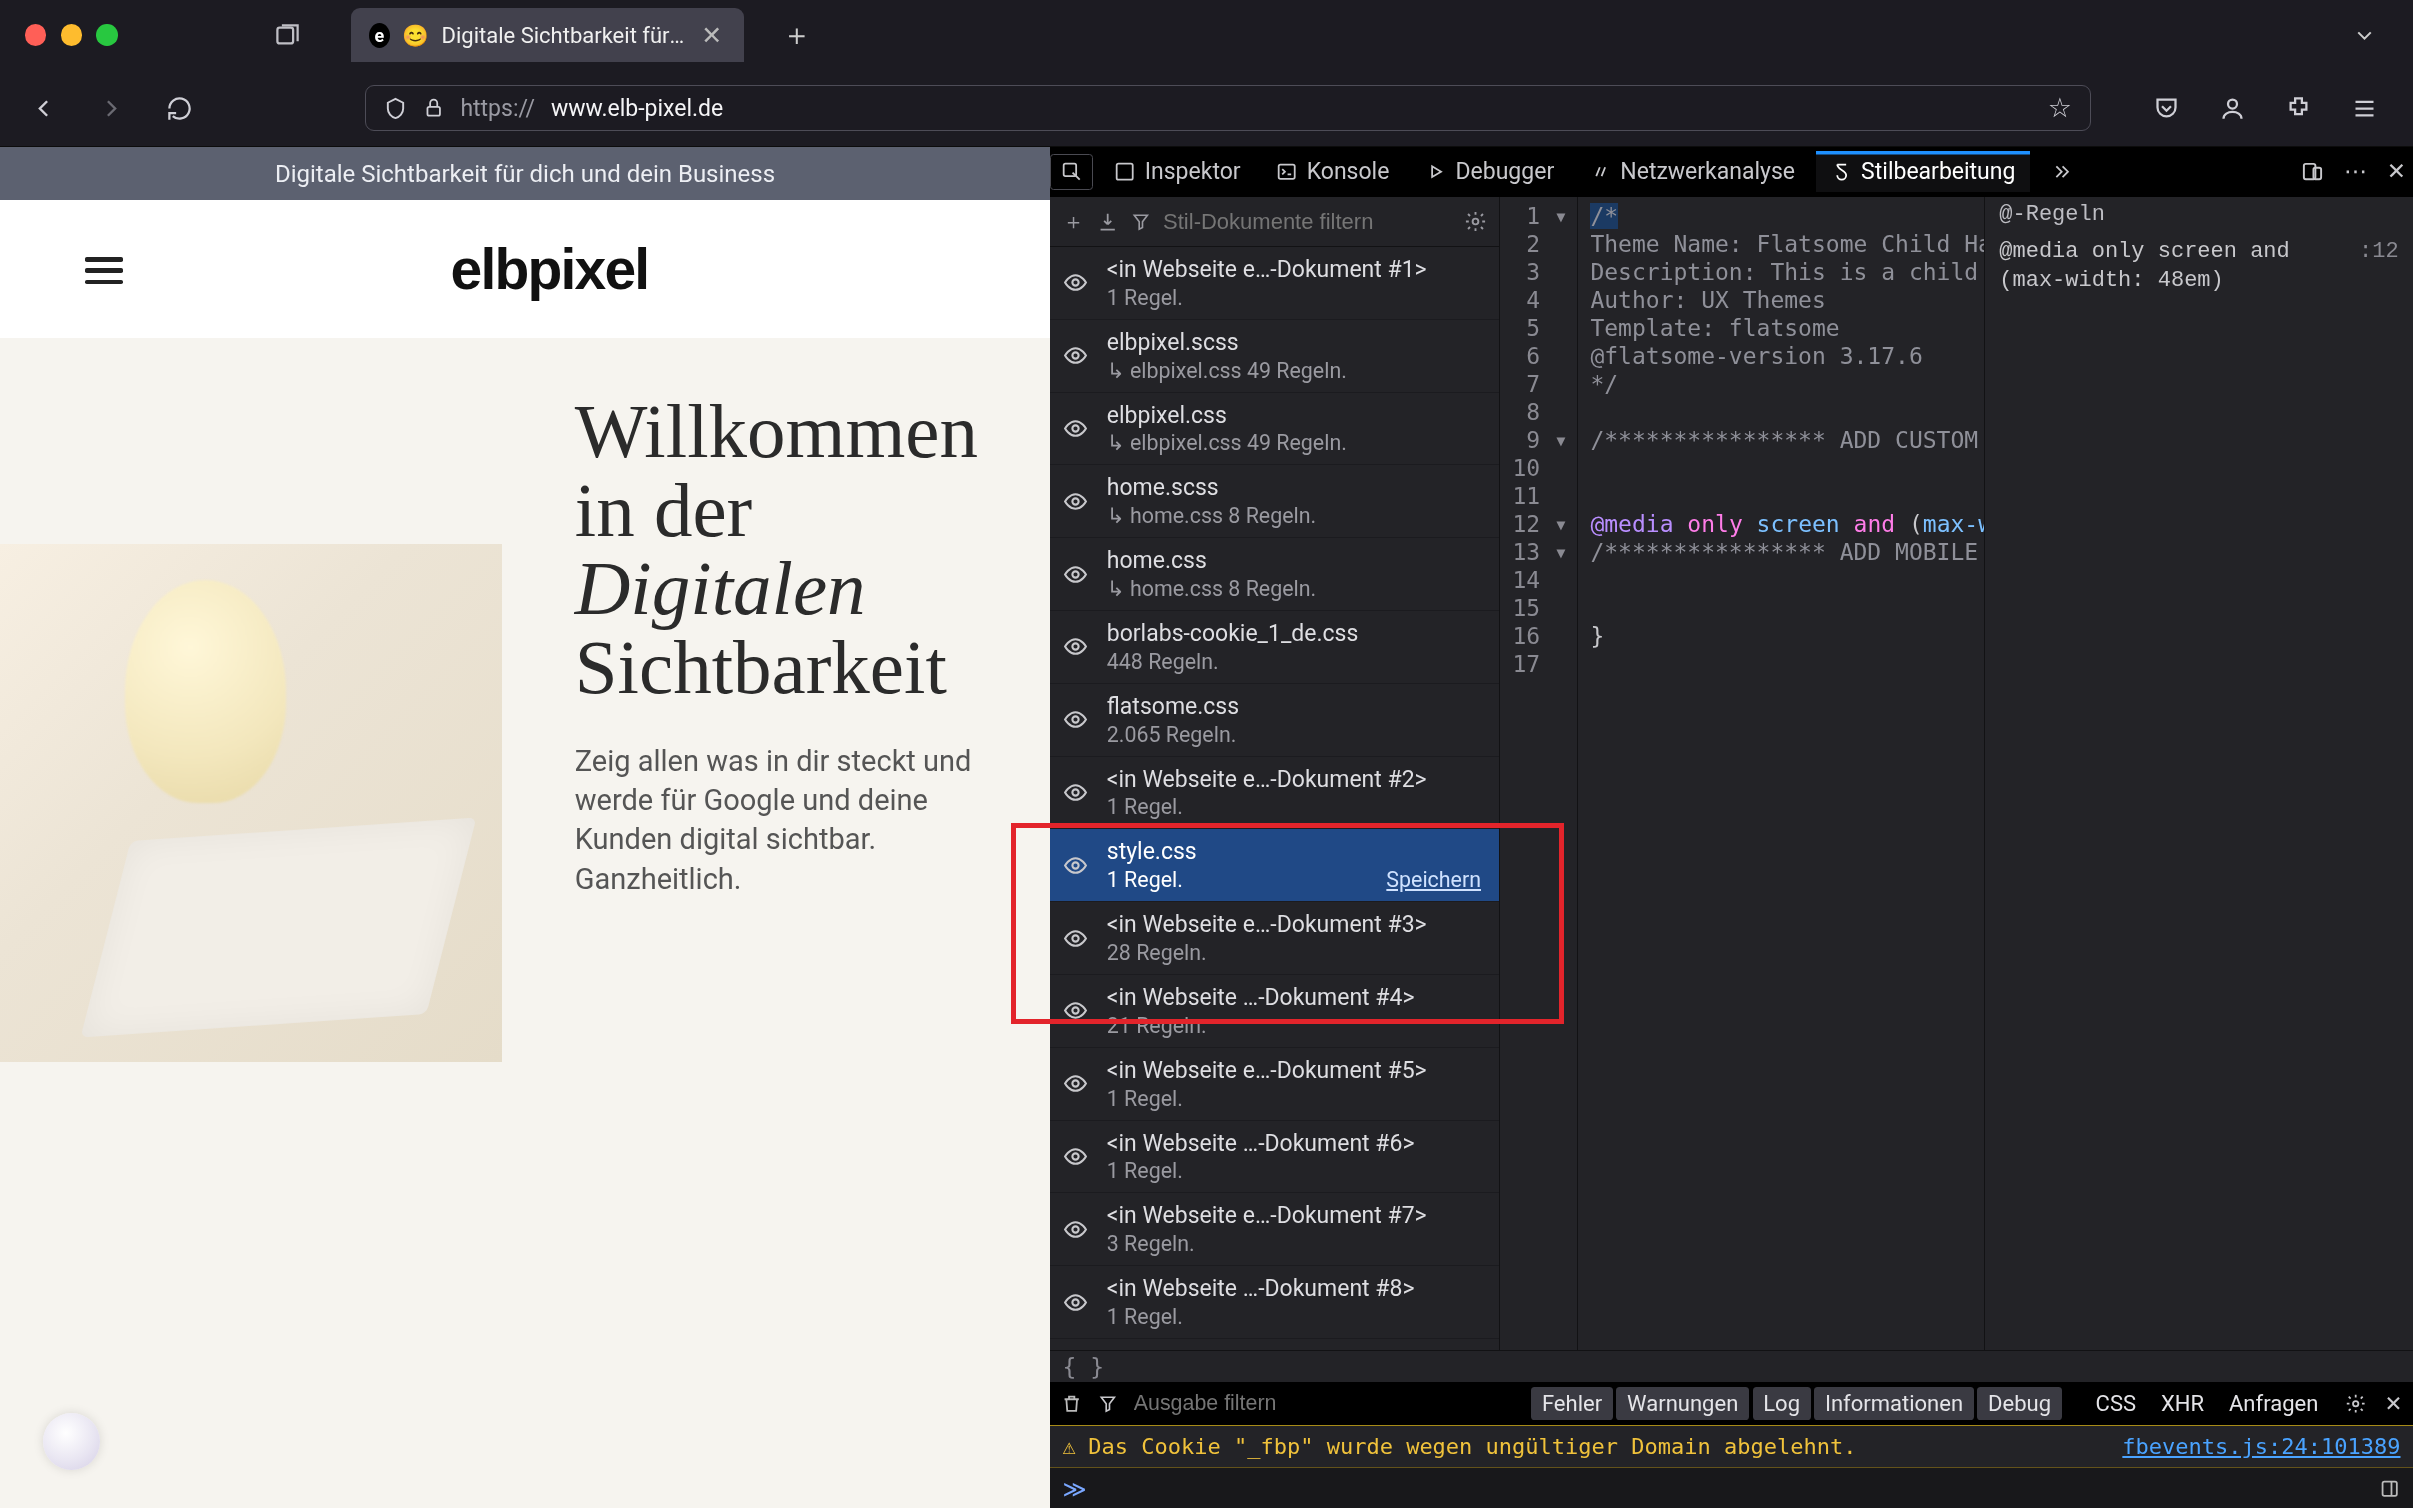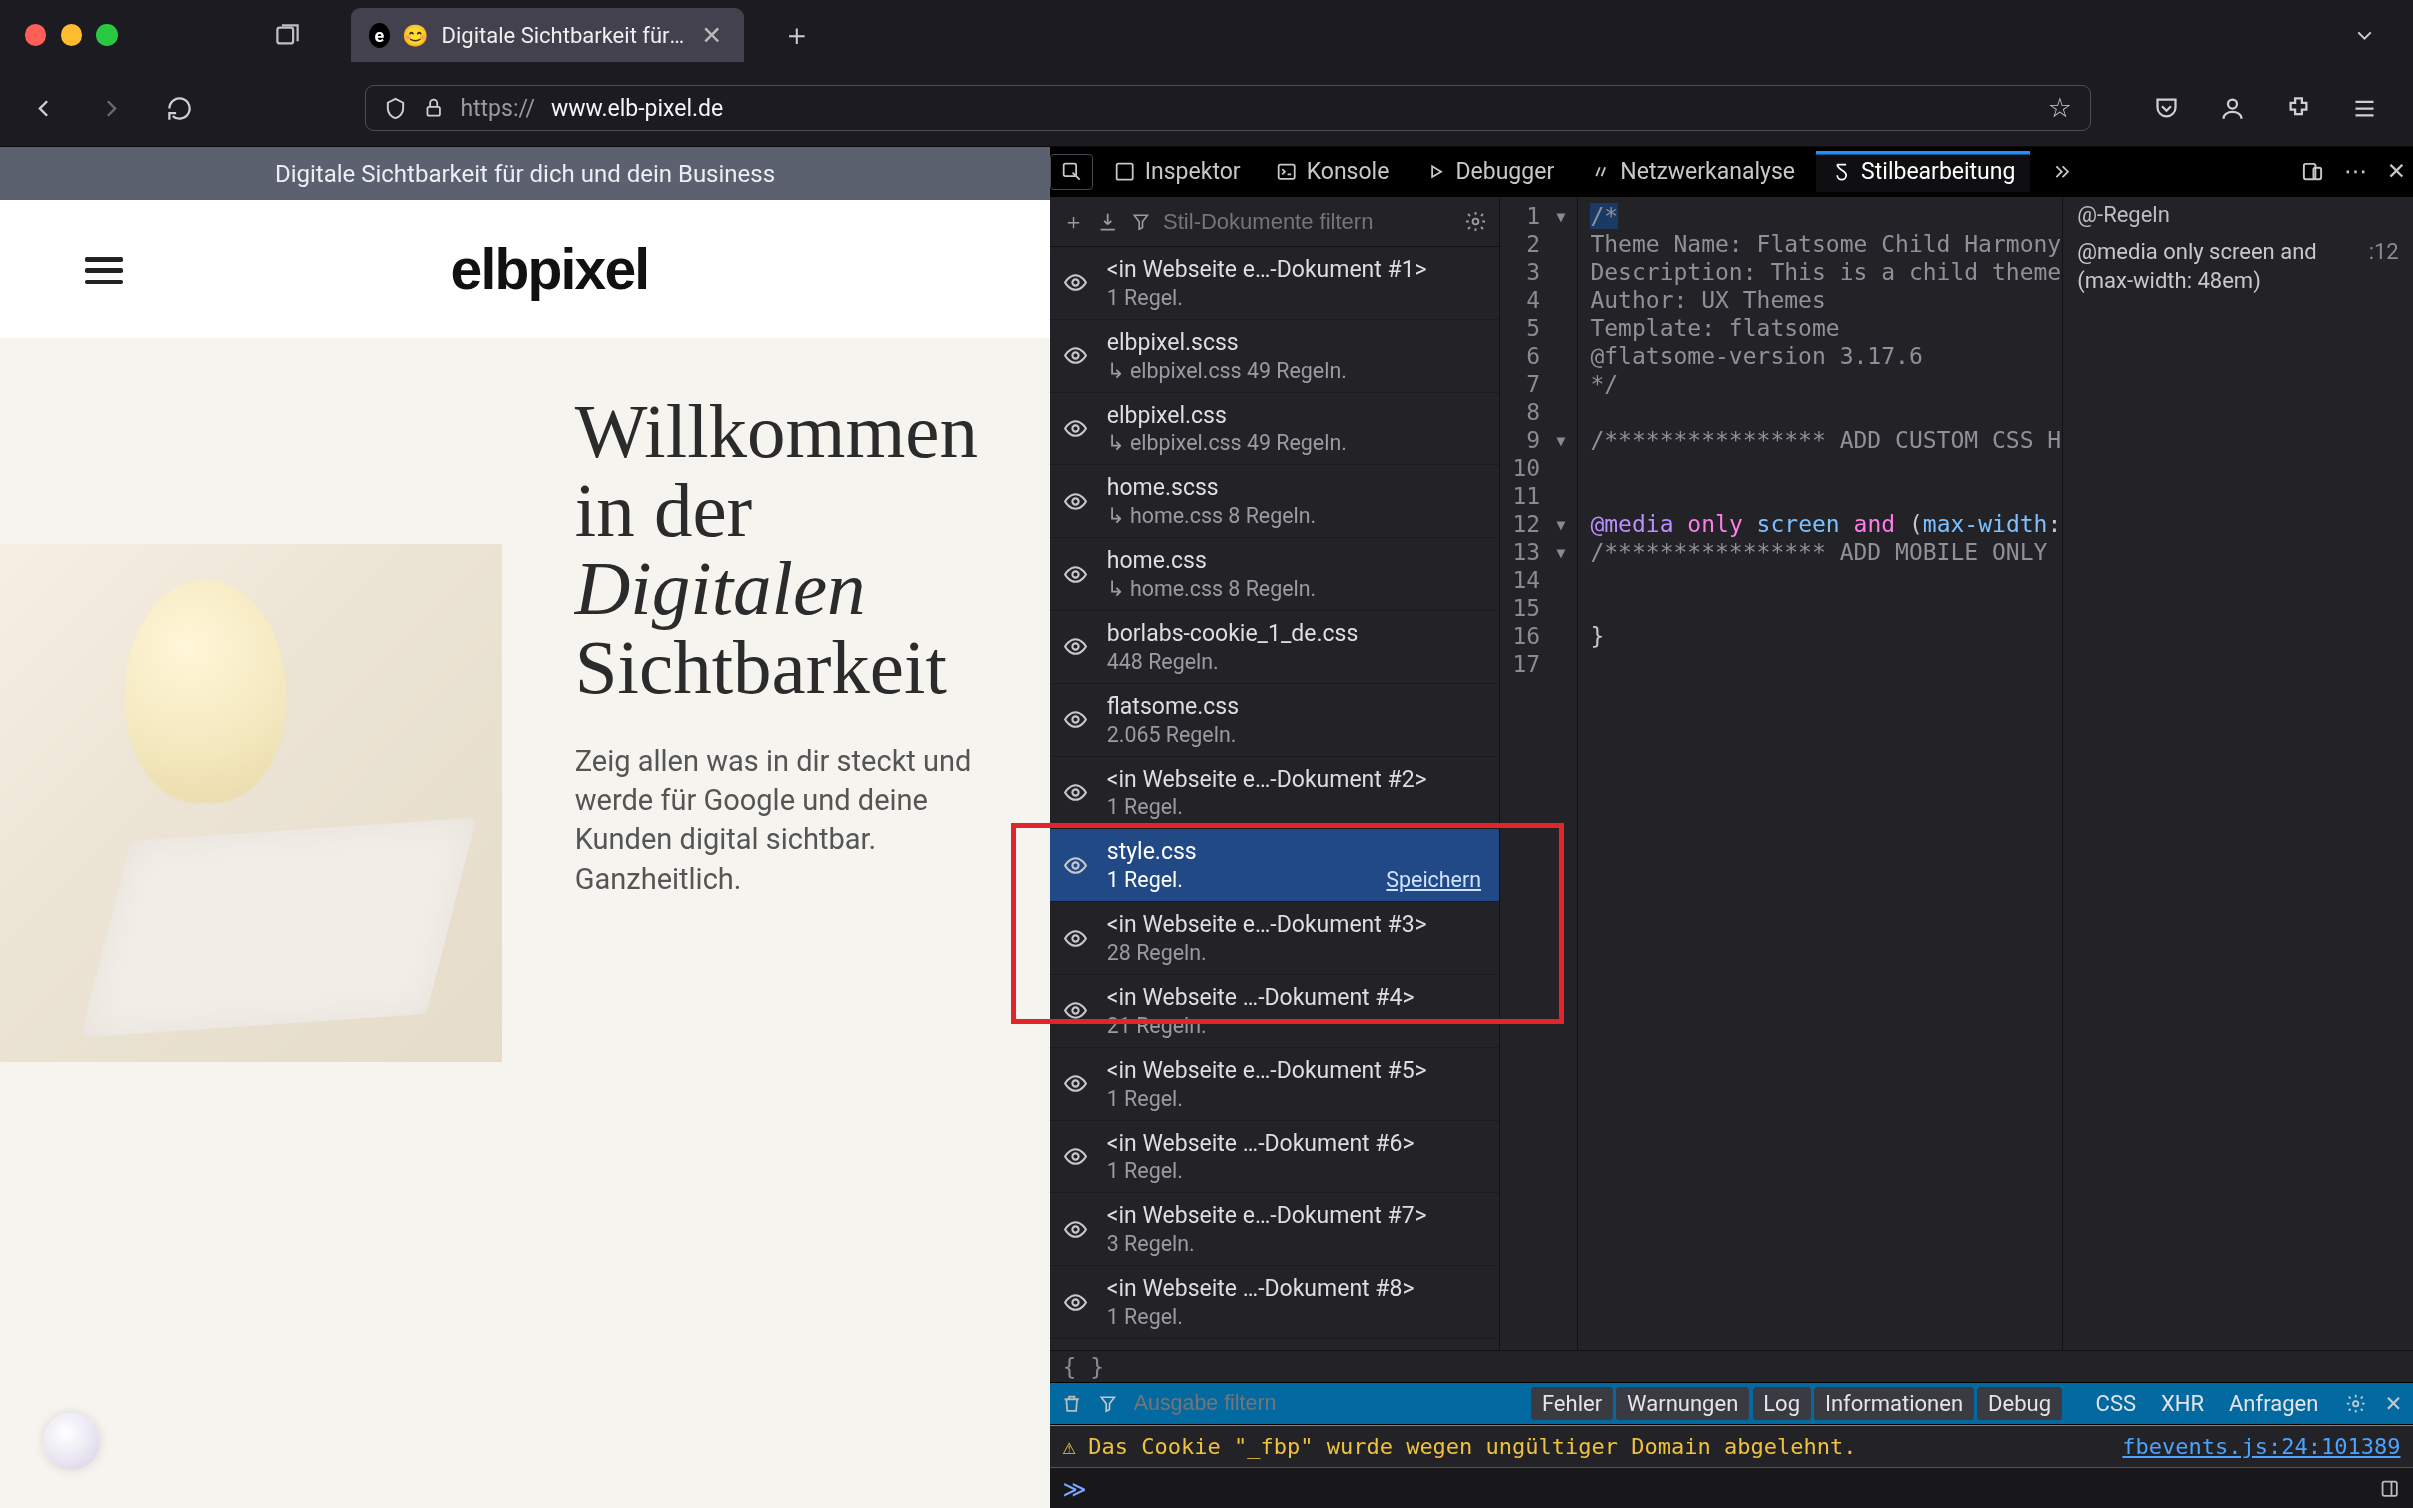--- a/index.html
+++ b/index.html
@@ -344,26 +344,27 @@
     overflow:hidden;
   }
   .code .cm-comment { color:#8f9099; }
   .code .cm-kw { color:#b98eff; }
   .code .cm-attr { color:#7cc0ff; }
   .code .cm-op { color:#ff7de9; }
   .code .sel { background:#1b3a63; }
 
   
   .rules-col {
-    width:351px;
+    width:429px;
     border-left:0.9px solid #121214;
     background:#232327;
     padding:5.4px 14.3px;
     font-size:22px;
     color:#c8c8cc;
+    font-family:Liberation Mono, monospace;
   }
   .rules-col .hdr { color:#bdbdc3; margin-bottom:10.7px; }
   .rules-col .rule-row {
     display:flex; justify-content:space-between; gap:9px;
     color:#c8c8cc;
     line-height:1.3;
   }
   .rules-col .ln { color:#8a8a92; }
 
   
@@ -371,21 +372,21 @@
     height:32px;
     border-top:0.9px solid #121214;
     background:#232327;
     display:flex;align-items:center;
     padding-left:12.5px;
     color:#8a8a92;
     font-family:Menlo,monospace;
   }
   .console-toolbar {
     height:43px;
-    background:#0369a1;
+    background:#000000;
     border-top:0.9px solid #000;
     border-bottom:0.9px solid #000;
     display:flex;align-items:center;
     padding:0 10.7px;
     gap:16px;
     font-size:21.4px;
   }
   .console-toolbar .trash { color:#bbb; }
   .console-toolbar input {
     background:transparent;border:none;outline:none;color:#c8c8cc;font-size:21.4px;

